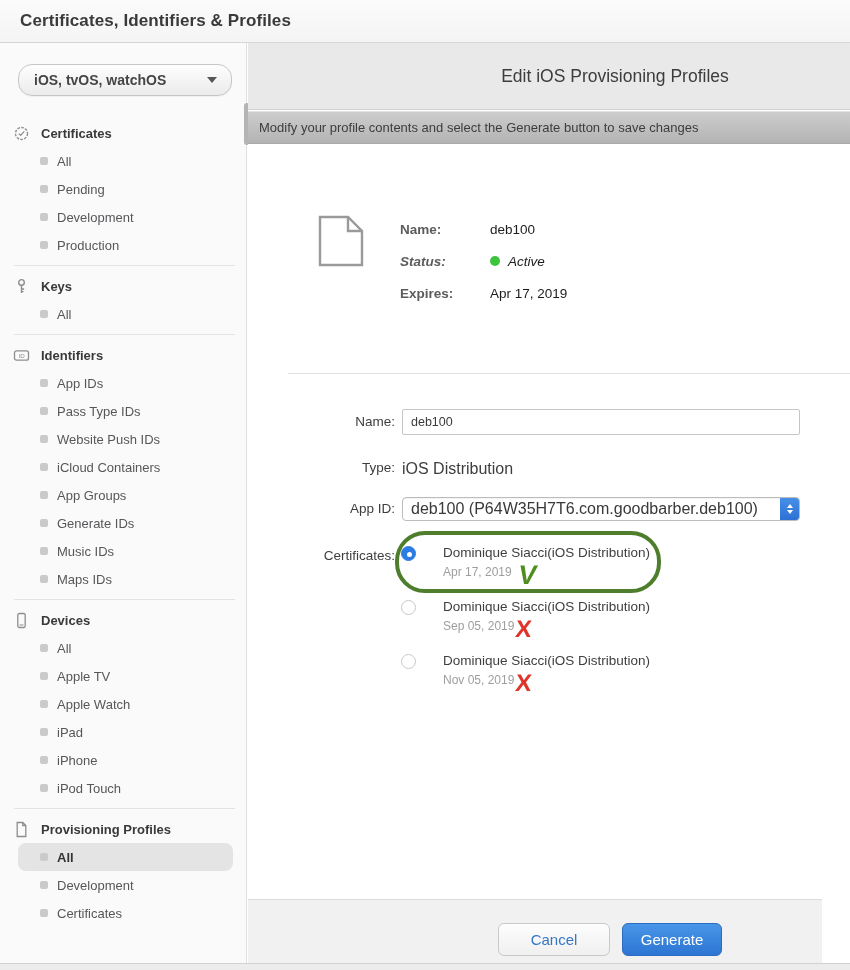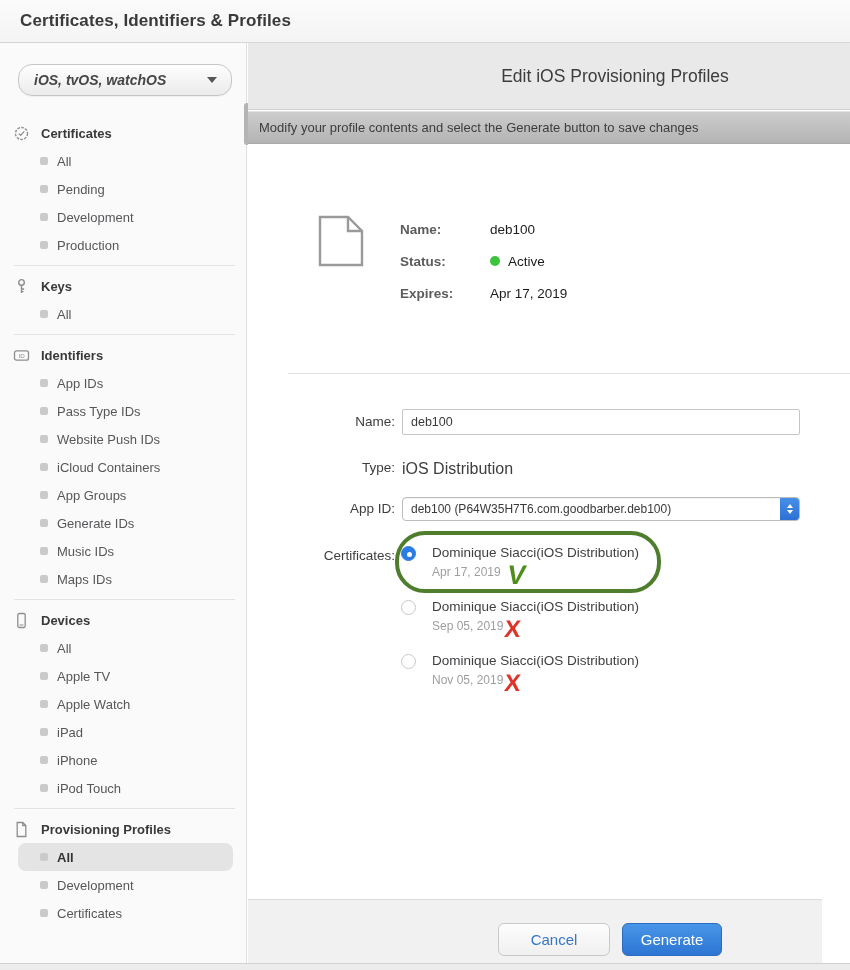--- a/index.html
+++ b/index.html
@@ -12,21 +12,21 @@
     background:linear-gradient(#fbfbfb,#f4f4f4); border-bottom:1px solid #d6d6d6;
     display:flex; align-items:center; padding-left:20px; }
   .top-header h1 { font-size:17px; font-weight:bold; color:#3a3a3c; letter-spacing:.1px; }
 
   
   .sidebar { position:absolute; left:0; top:43px; width:247px; height:920px;
     background:#fafafa; border-right:1px solid #dfdfdf; overflow:hidden; }
   .platform-select { position:absolute; left:18px; top:21px; width:214px; height:32px;
     border:1px solid #c6c6c6; border-radius:14px; background:linear-gradient(#fefefe,#ebebeb);
     display:flex; align-items:center; justify-content:space-between; padding:0 14px 0 15px;
-    box-shadow:0 1px 1px rgba(0,0,0,.04); cursor:default;font-style:italic; }
+    box-shadow:0 1px 1px rgba(0,0,0,.04); cursor:default; }
   .platform-select .label { font-size:14px; font-weight:bold; color:#454547; }
   .caret-down { width:0; height:0; border-left:5px solid transparent; border-right:5px solid transparent;
     border-top:6px solid #565658; }
   .side-nav { position:absolute; left:0; top:76px; width:247px; }
   .section-header { height:28px; display:flex; align-items:center; padding-left:13px; gap:11px; }
   .section-header .sh-label { font-size:13px; font-weight:bold; color:#39393b; }
   .side-icon { width:17px; height:17px; display:flex; align-items:center; justify-content:center; }
   .side-item { height:28px; display:flex; align-items:center; padding-left:40px; gap:9px; cursor:pointer; }
   .bullet { width:8px; height:8px; border-radius:2px; background:#cacacb; flex:0 0 auto; }
   .side-item .si-label { font-size:13px; color:#57575a; }
@@ -58,32 +58,32 @@
   
   .form-label { position:absolute; width:147px; text-align:right; font-size:13.5px; color:#3d3d3f; }
   .name-input { position:absolute; left:154px; top:366px; width:398px; height:26px;
     border:1px solid #c6c6c6; border-radius:2px; background:#fff; font-family:"Liberation Sans",sans-serif;
     font-size:12.5px; color:#3a3a3c; padding:0 8px; outline:none; }
   .type-value { position:absolute; left:154px; top:417px; font-size:16px; color:#3d3d3f; }
   .appid-select { position:absolute; left:154px; top:454px; width:398px; height:24px;
     border:1px solid #bcbcbc; border-radius:4px; background:#fff; display:flex; align-items:center;
     justify-content:space-between; overflow:hidden; cursor:default;
     box-shadow:inset 0 1px 1px rgba(0,0,0,.05); }
-  .appid-select .sel-text { font-size:12px; color:#39393b; padding-left:8px; white-space:nowrap; }
+  .appid-select .sel-text { font-size:16px; color:#39393b; padding-left:8px; white-space:nowrap; }
   .stepper { width:19px; height:24px; background:linear-gradient(#4791e9,#2d6fd4); border-radius:0 4px 4px 0;
     display:flex; flex-direction:column; align-items:center; justify-content:center; gap:2px; }
   .tri-up { width:0; height:0; border-left:3.5px solid transparent; border-right:3.5px solid transparent;
     border-bottom:4px solid #fff; }
   .tri-dn { width:0; height:0; border-left:3.5px solid transparent; border-right:3.5px solid transparent;
     border-top:4px solid #fff; }
 
   
   .cert-annotation { position:absolute; left:147px; top:488px; width:266px; height:62px;
     border:4px solid #4e7e2c; border-radius:30px; pointer-events:none; }
-  .cert-row { position:absolute; left:153px; display:flex; gap:7px; }
+  .cert-row { position:absolute; left:153px; display:flex; gap:18px; }
   .radio { width:15px; height:15px; border-radius:50%; border:1px solid #c9c9c9; background:#fff;
     flex:0 0 auto; margin-top:1px; position:relative; cursor:pointer; }
   .radio.selected { background:#2d7ce5; border-color:#2d7ce5; }
   .radio.selected::after { content:""; position:absolute; left:5px; top:5px; width:5px; height:5px;
     border-radius:50%; background:#fff; }
   .cert-text { padding-left:9px; }
   .cert-name { font-size:13.5px; color:#3f3f42; line-height:16px; }
   .cert-date-line { margin-top:4px; display:flex; align-items:center; }
   .cert-date { font-size:12px; color:#9e9ea0; }
   .mark { font-weight:800; line-height:14px; display:inline-block; }
@@ -280,21 +280,21 @@
     <div class="doc-icon">
       <svg width="46" height="52" viewBox="0 0 46 52">
           <path d="M2 2 h28 l14 14 v34 h-42 z" fill="#fff" stroke="#9a9a9a" stroke-width="2.4"></path>
           <path d="M30 2 v14 h14" fill="none" stroke="#9a9a9a" stroke-width="2.4"></path>
         </svg>
     </div>
     <div class="summary-row" style="top:176px;">
       <span class="sl">Name:</span>
       <span class="sv">deb100</span>
     </div>
-    <div class="summary-row" style="top:208px;">
+    <div class="summary-row" style="top:208px;font-style:italic;">
       <span class="sl">Status:</span>
       <span class="sv">
         <span class="status-dot"></span>
         <span>Active</span>
       </span>
     </div>
     <div class="summary-row" style="top:240px;">
       <span class="sl">Expires:</span>
       <span class="sv">Apr 17, 2019</span>
     </div>

